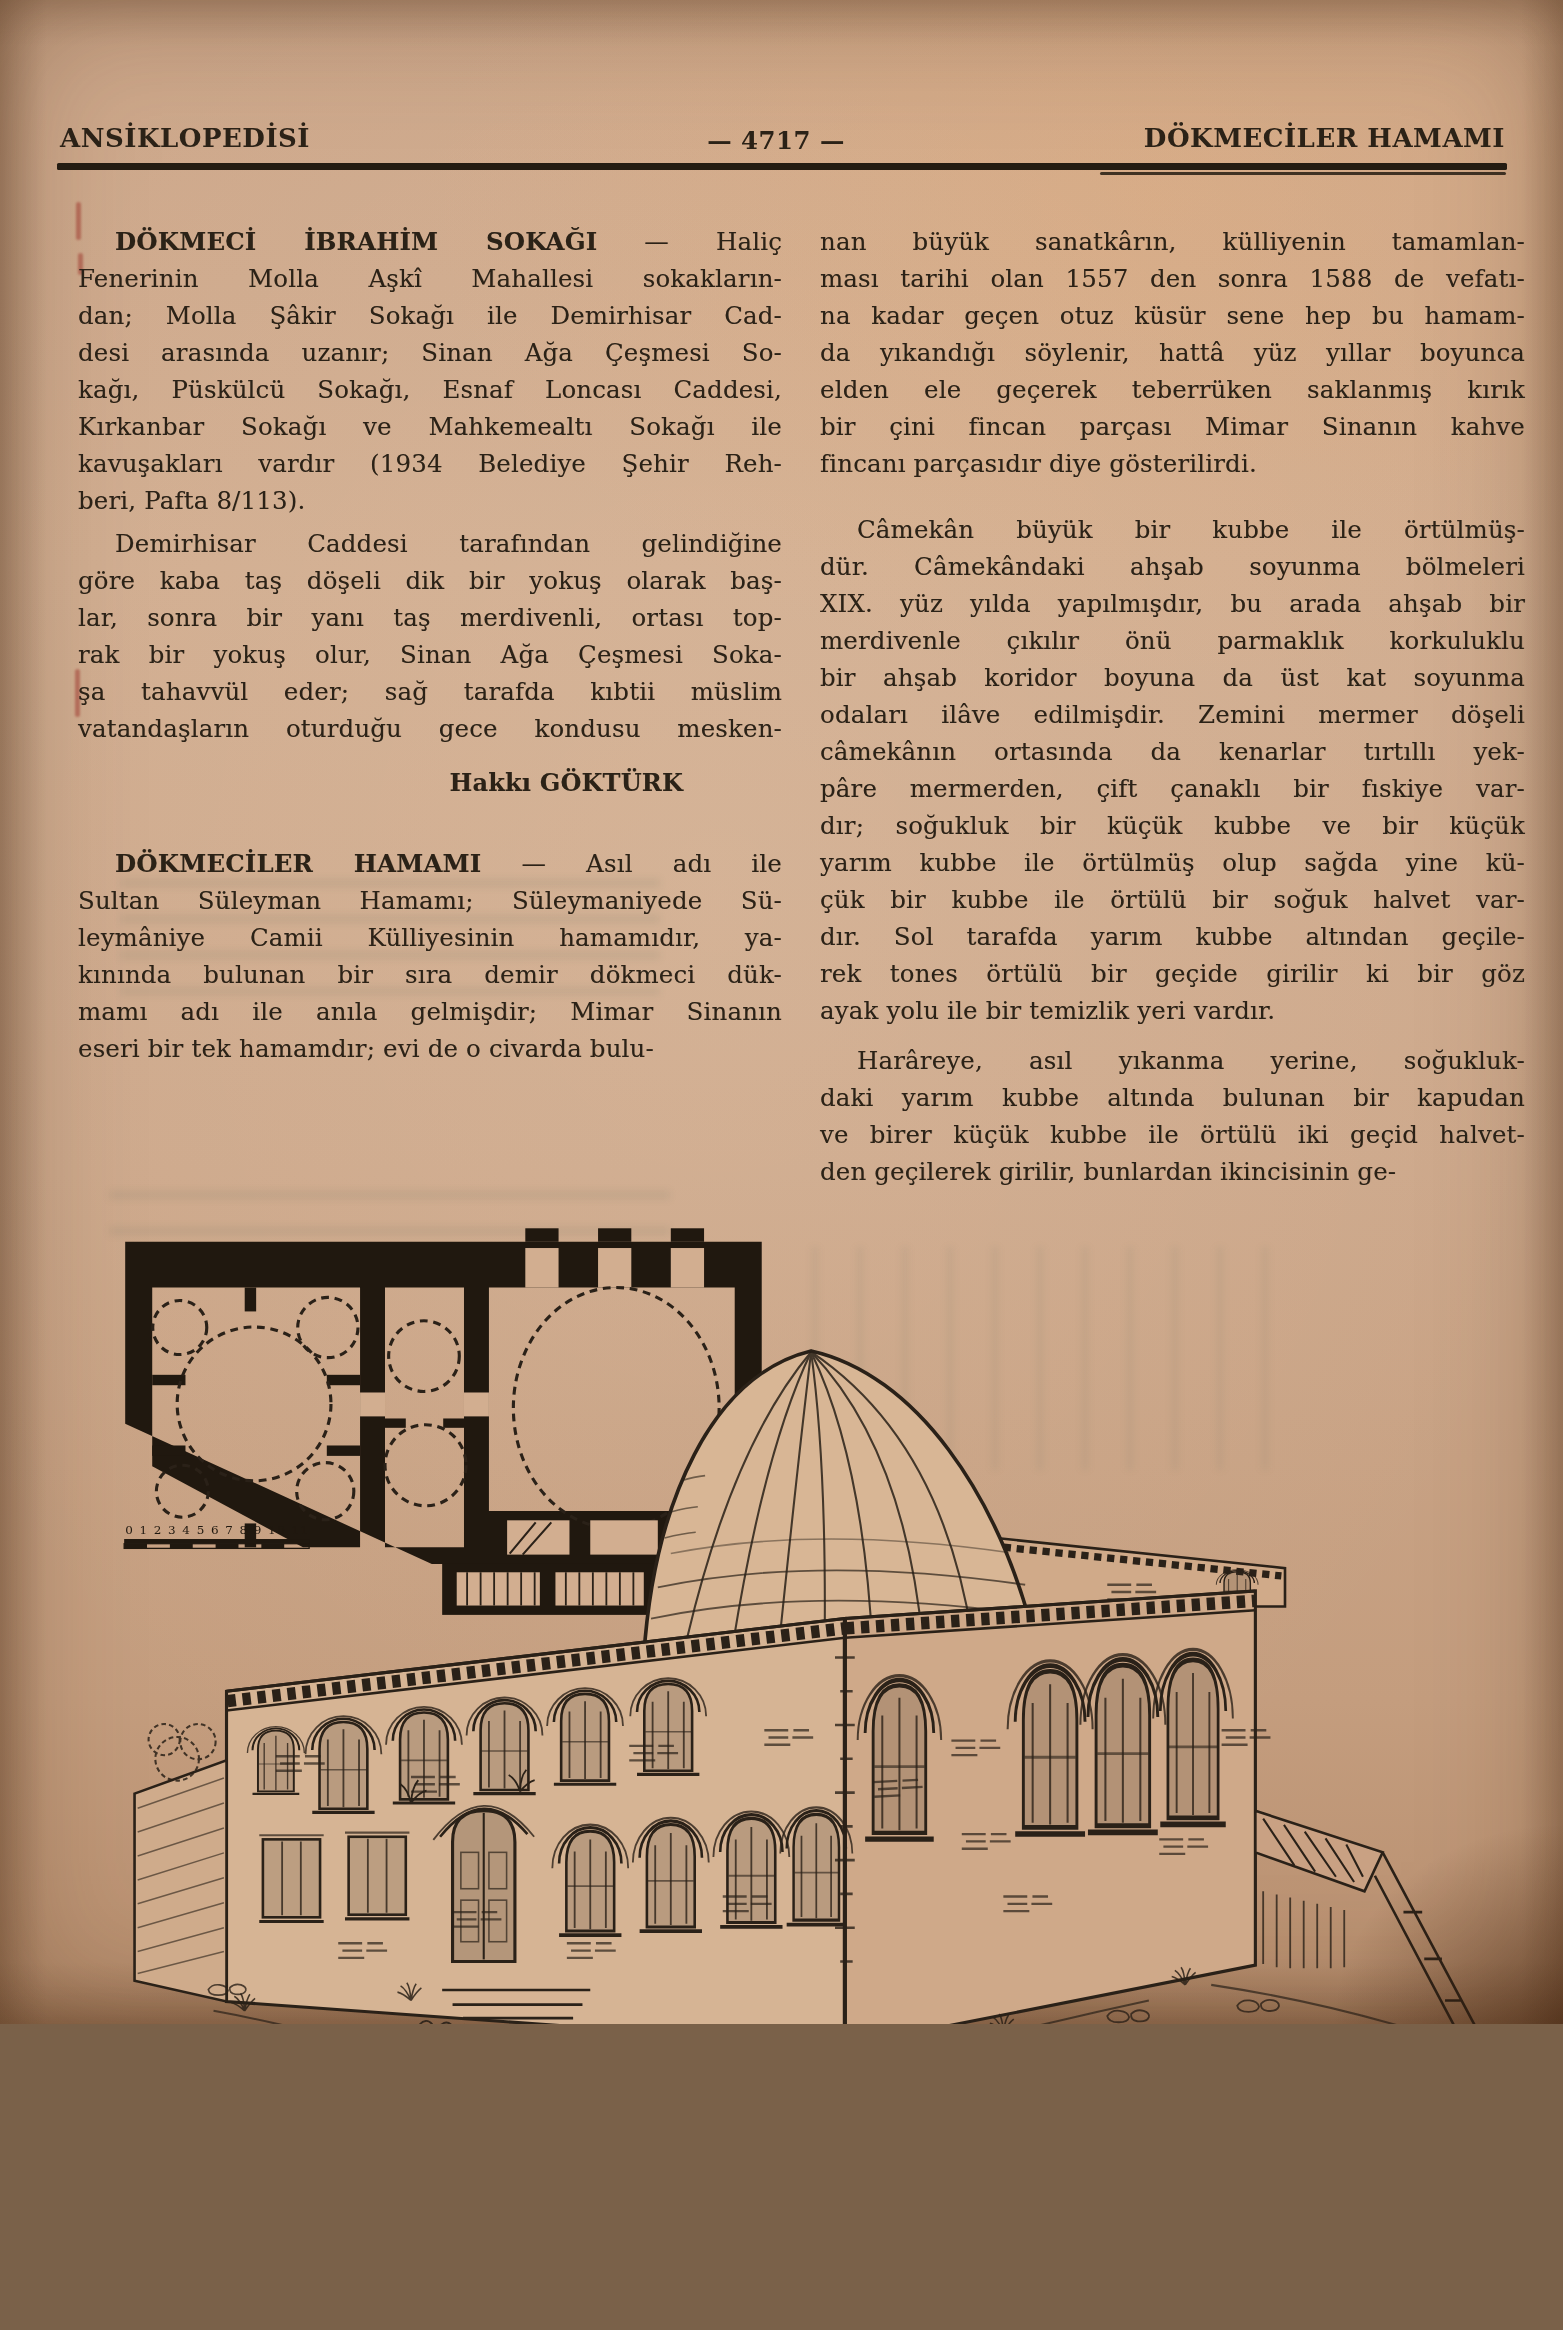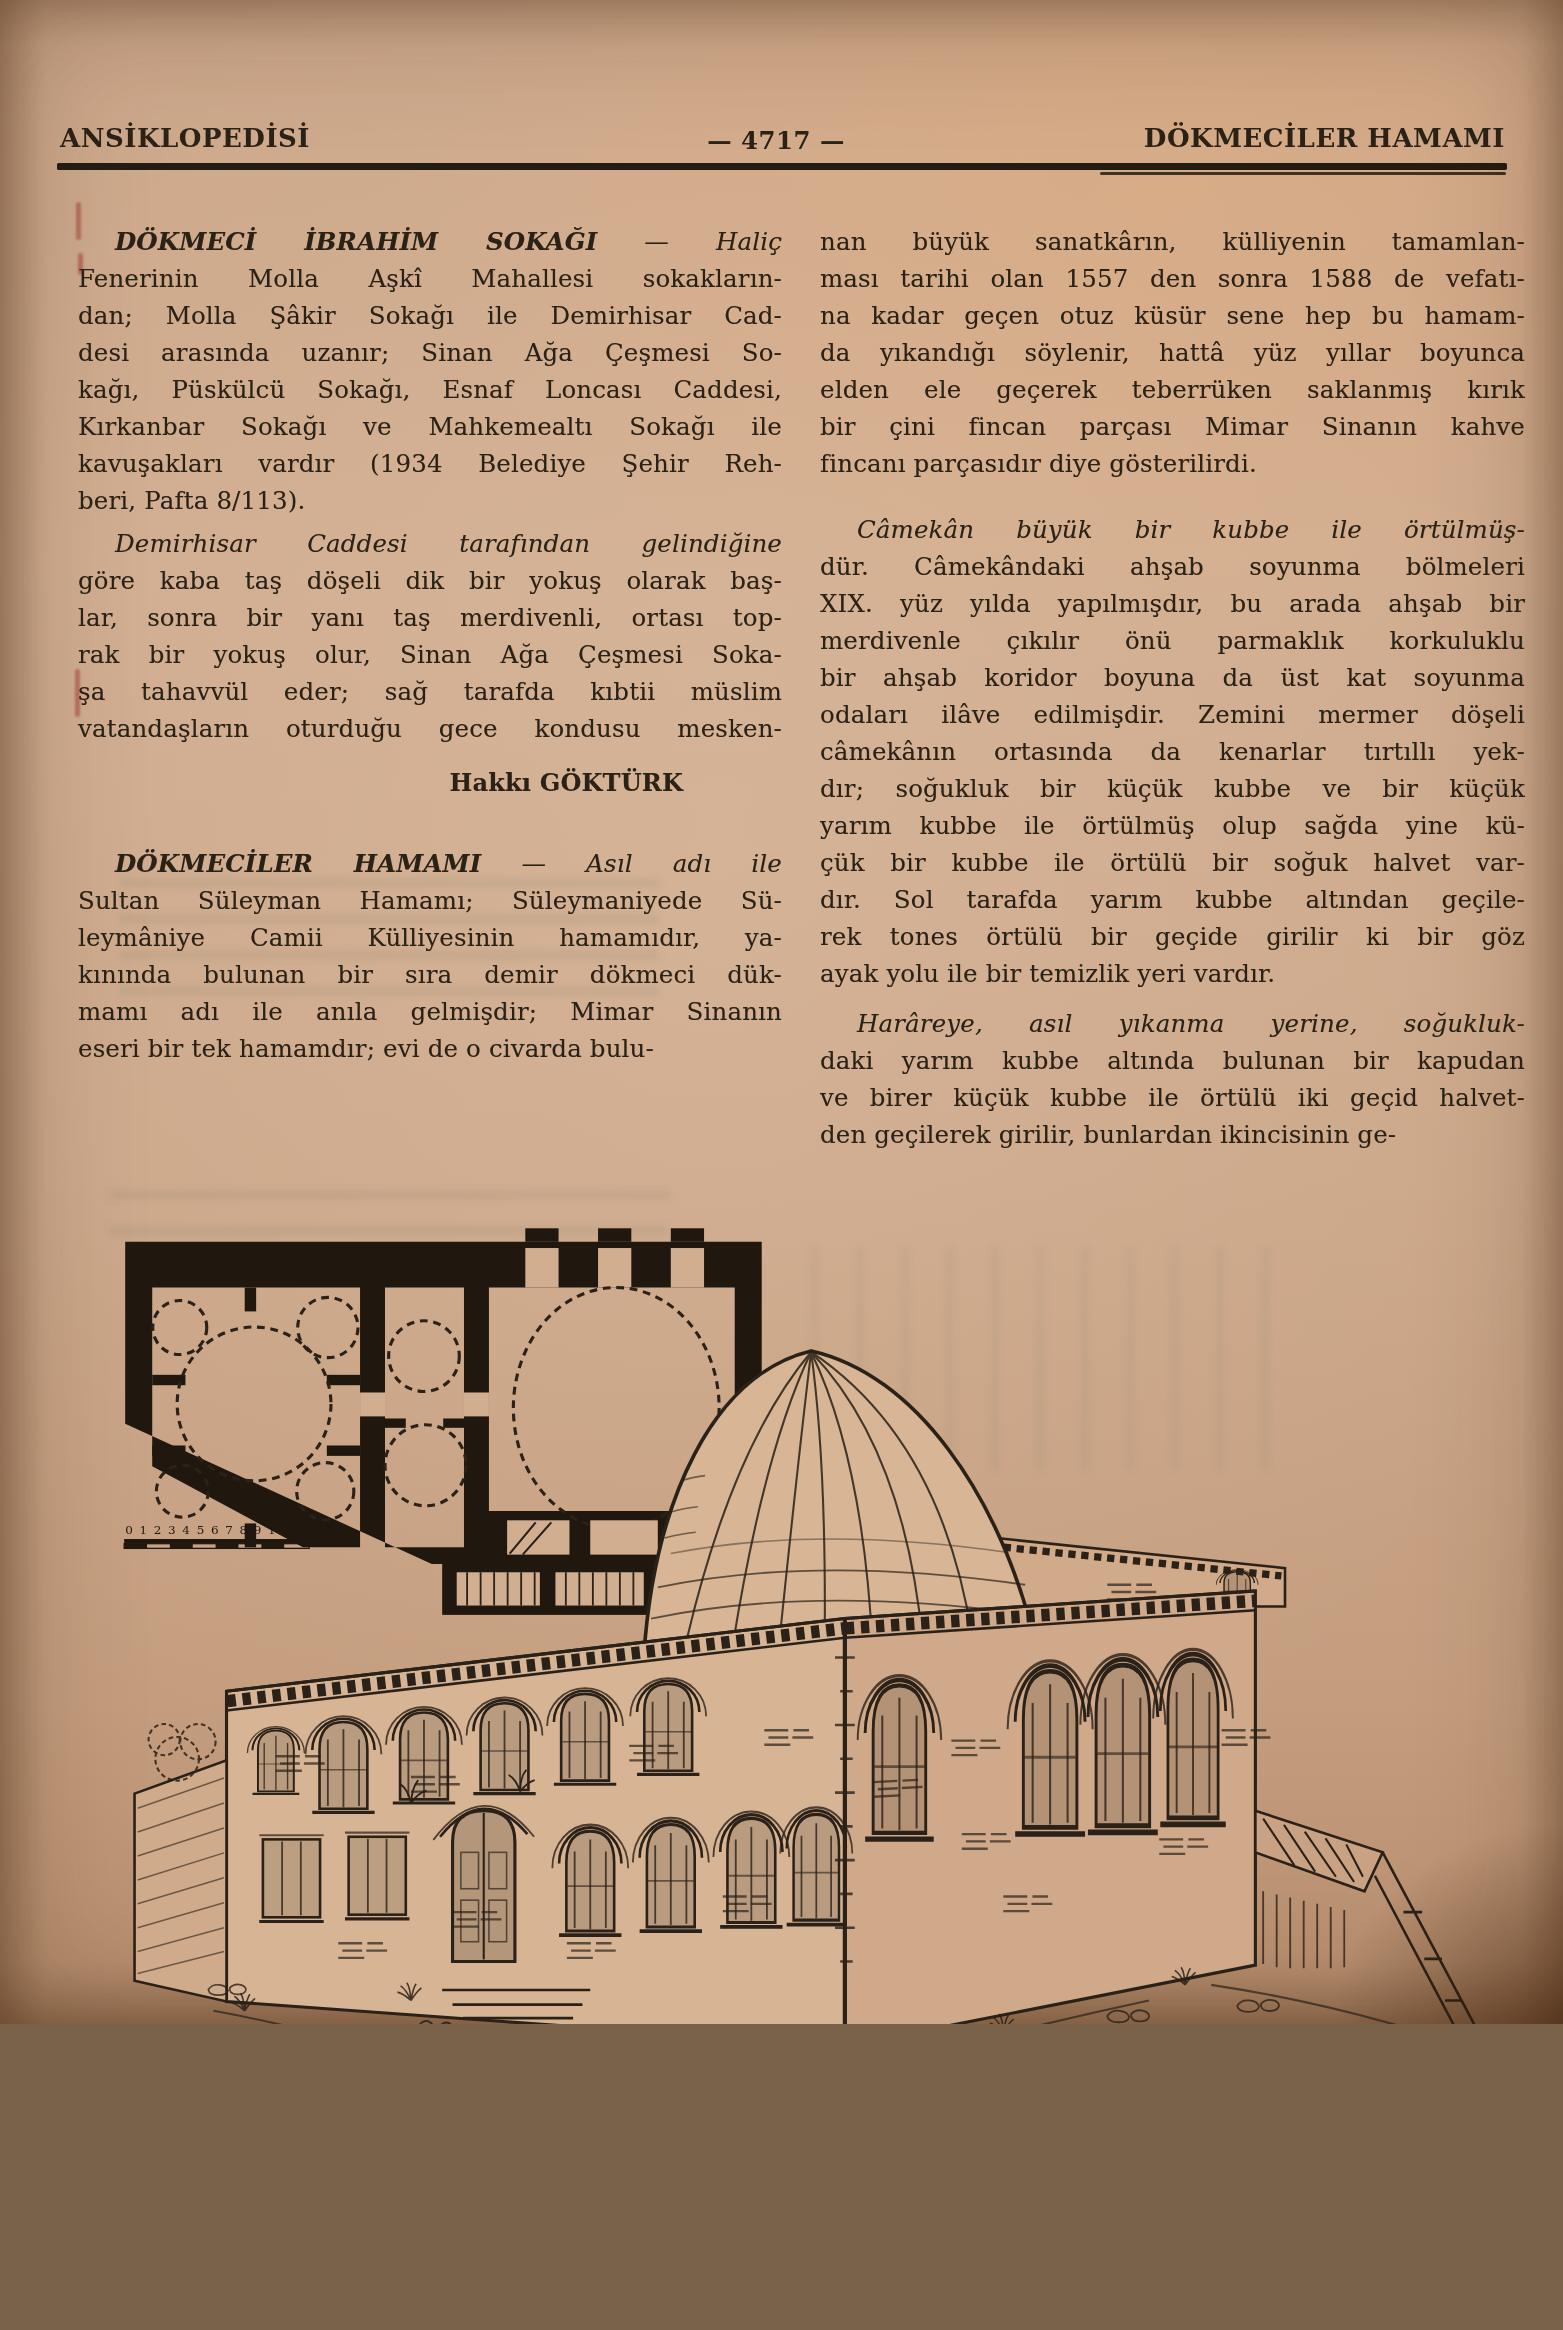--- a/index.html
+++ b/index.html
@@ -37,21 +37,21 @@
   .rule2{position:absolute;left:1100px;top:172px;width:406px;height:3.1px;background:#241c12;opacity:.85;border-radius:1.6px;}
 
   .col{position:absolute;top:223px;font-size:24.4px;line-height:37px;letter-spacing:0.2px;
     text-shadow:0.3px 0.3px 0.5px rgba(43,34,23,0.32);}
   .col-left{left:78px;width:704px;}
   .col-right{left:820px;width:705px;}
   .para{margin:0;}
   .para + .para{margin-top:6.2px;}
   .tline{text-align:justify;text-align-last:justify;white-space:normal;}
   .tline.last{text-align-last:left;}
-  .para:not(.noindent) .tline.first{text-indent:37px;font-style:italic;}
+  .para:not(.noindent) .tline.first{text-indent:37px;}
   b{font-weight:bold;}
   .signature{margin-top:22px;font-weight:bold;font-size:24px;text-align:right;padding-right:99px;line-height:27px;}
   .col-left .para.after-sig{margin-top:49px;}
   .col-right .para.p2{margin-top:29px;}
   .col-right .para.p3{margin-top:12.5px;}
 
   .illustration{position:absolute;left:120px;top:1221px;width:1377px;height:860px;}
   .caption{position:absolute;left:379px;top:2099px;width:852px;text-align:center;
     font-weight:bold;text-shadow:0.3px 0.3px 0.5px rgba(43,34,23,0.3);}
   .caption .cap-title{font-size:23px;letter-spacing:0.5px;}
@@ -119,20 +119,21 @@
         <div class="tline last"><span>fincanı parçasıdır diye gösterilirdi.</span></div>
       </div>
     <div class="para p2">
         <div class="tline first"><span>Câmekân büyük bir kubbe ile örtülmüş-</span></div>
         <div class="tline"><span>dür.  Câmekândaki ahşab soyunma  bölmeleri</span></div>
         <div class="tline"><span>XIX. yüz yılda yapılmışdır, bu arada ahşab bir</span></div>
         <div class="tline"><span>merdivenle çıkılır önü parmaklık  korkuluklu</span></div>
         <div class="tline"><span>bir ahşab koridor boyuna da üst kat soyunma</span></div>
         <div class="tline"><span>odaları ilâve edilmişdir. Zemini mermer döşeli</span></div>
         <div class="tline"><span>câmekânın ortasında da kenarlar  tırtıllı yek-</span></div>
+        <div class="tline"><span>pâre  mermerden, çift çanaklı bir fıskiye var-</span></div>
         <div class="tline"><span>dır; soğukluk bir küçük kubbe ve bir  küçük</span></div>
         <div class="tline"><span>yarım kubbe ile örtülmüş olup sağda yine kü-</span></div>
         <div class="tline"><span>çük bir kubbe ile örtülü bir soğuk halvet var-</span></div>
         <div class="tline"><span>dır. Sol tarafda yarım kubbe altından geçile-</span></div>
         <div class="tline"><span>rek tones  örtülü bir geçide  girilir ki bir göz</span></div>
         <div class="tline last"><span>ayak yolu ile bir temizlik yeri vardır.</span></div>
       </div>
     <div class="para p3">
         <div class="tline first"><span>Harâreye, asıl yıkanma yerine, soğukluk-</span></div>
         <div class="tline"><span>daki yarım kubbe altında bulunan bir kapudan</span></div>

